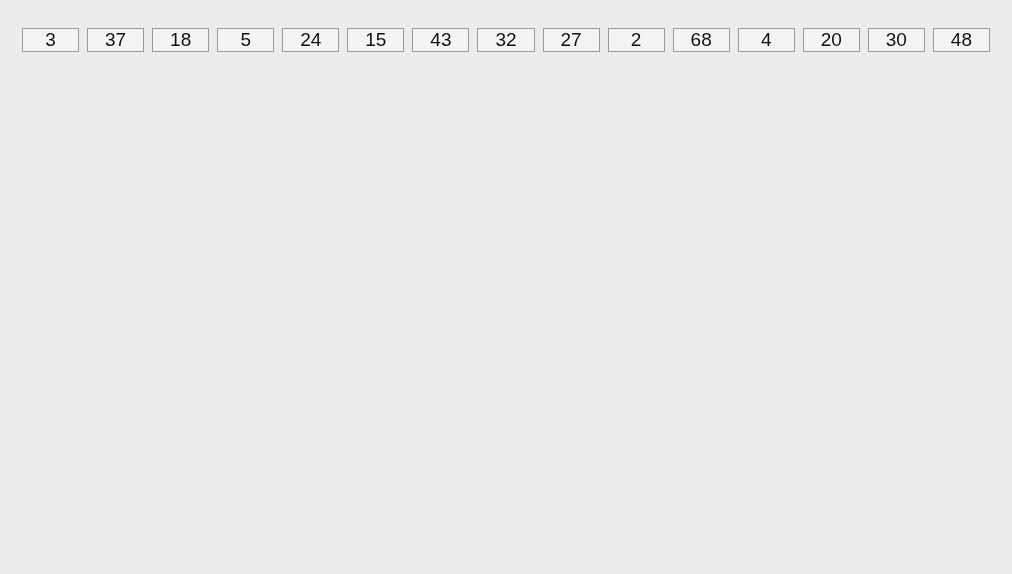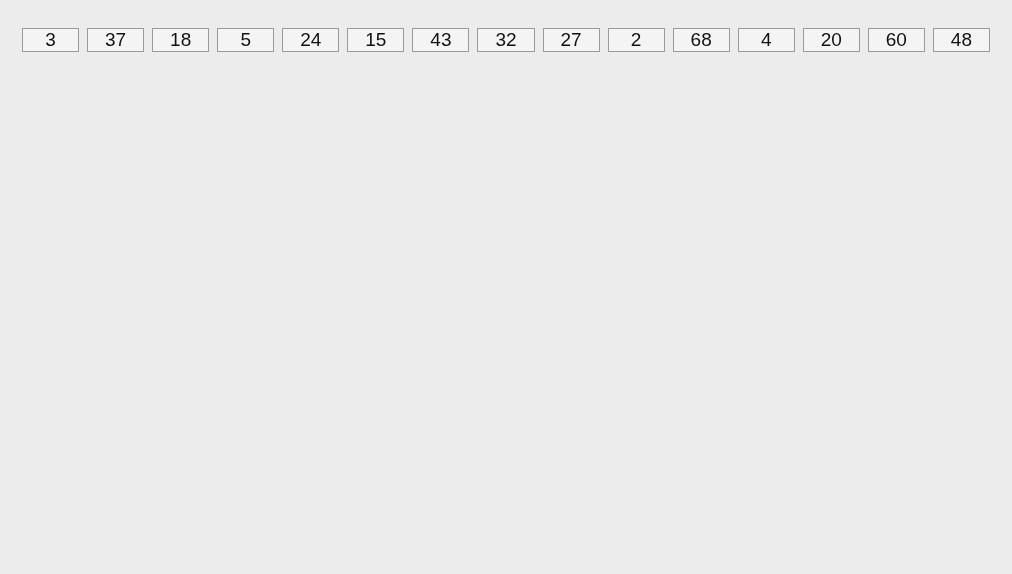--- a/index.html
+++ b/index.html
@@ -36,15 +36,15 @@
   <div class="cell">5</div>
   <div class="cell">24</div>
   <div class="cell">15</div>
   <div class="cell">43</div>
   <div class="cell">32</div>
   <div class="cell">27</div>
   <div class="cell">2</div>
   <div class="cell">68</div>
   <div class="cell">4</div>
   <div class="cell">20</div>
-  <div class="cell">60</div>
+  <div class="cell">30</div>
   <div class="cell">48</div>
 </div>
 
 </body></html>

